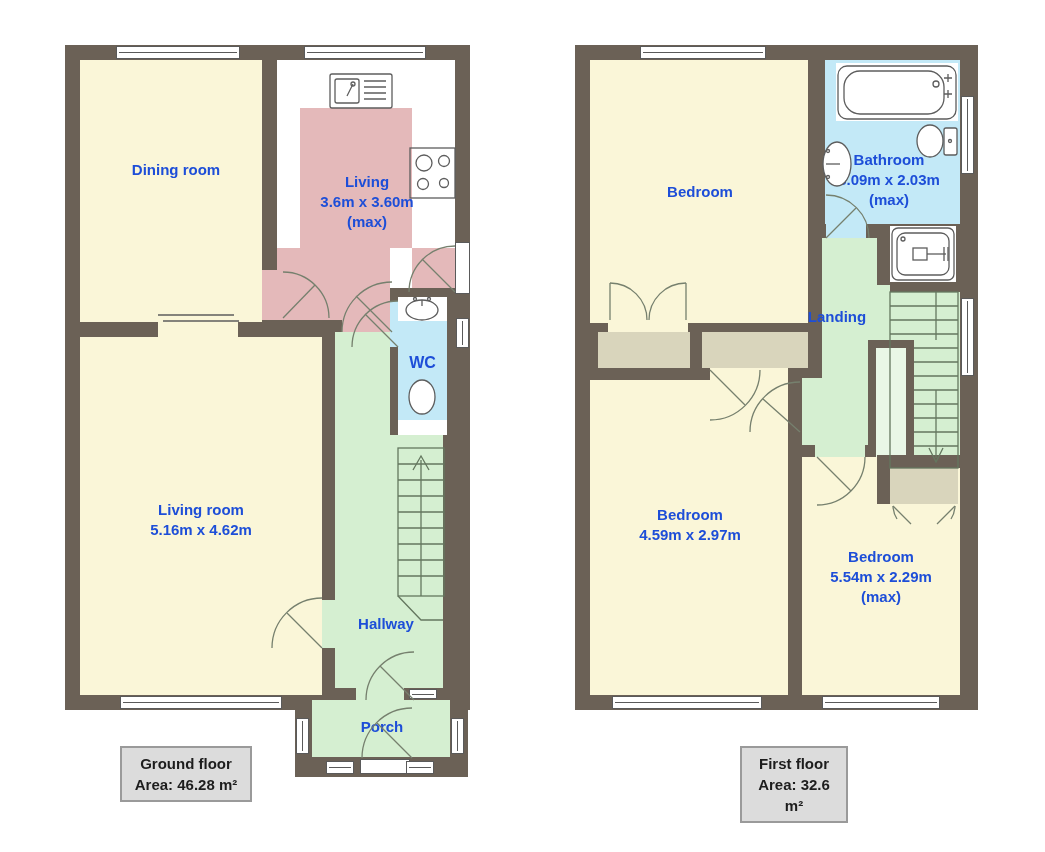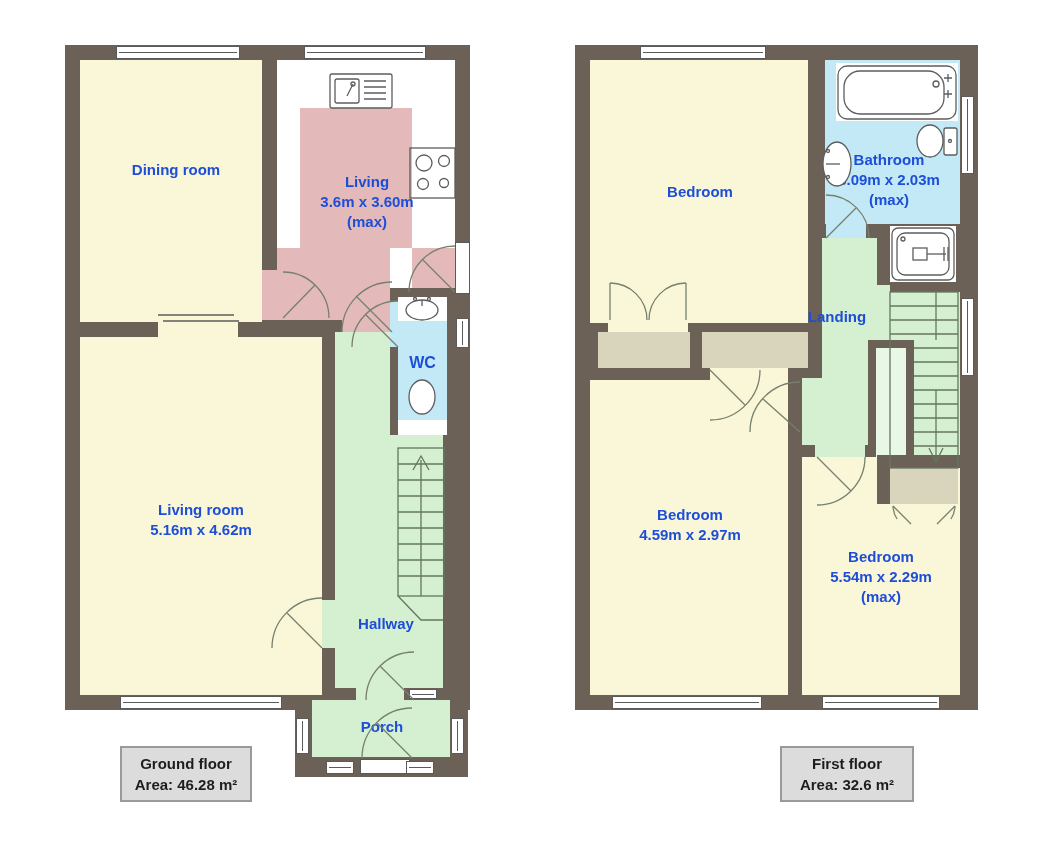--- a/index.html
+++ b/index.html
@@ -164,21 +164,21 @@
   </div>
   <div class="rlabel" style="left:600px;top:505px;width:180px;">
     <span>Bedroom</span>
     <span>4.59m x 2.97m</span>
   </div>
   <div class="rlabel" style="left:796px;top:547px;width:170px;">
     <span>Bedroom</span>
     <span>5.54m x 2.29m</span>
     <span>(max)</span>
   </div>
-  <div class="fbox" style="left:780px;top:746px;width:134px;">
+  <div class="fbox" style="left:740px;top:746px;width:108px;">
     <span>First floor</span>
     <span>Area: 32.6 m²</span>
   </div>
 
   <svg class="overlay" width="1045" height="852" viewBox="0 0 1045 852">
     <g fill="none" stroke="#5d5d5d" stroke-width="1.3">
 
       <g>
         <path d="M158,315 H234"></path>
           <path d="M163,321 H239"></path>

